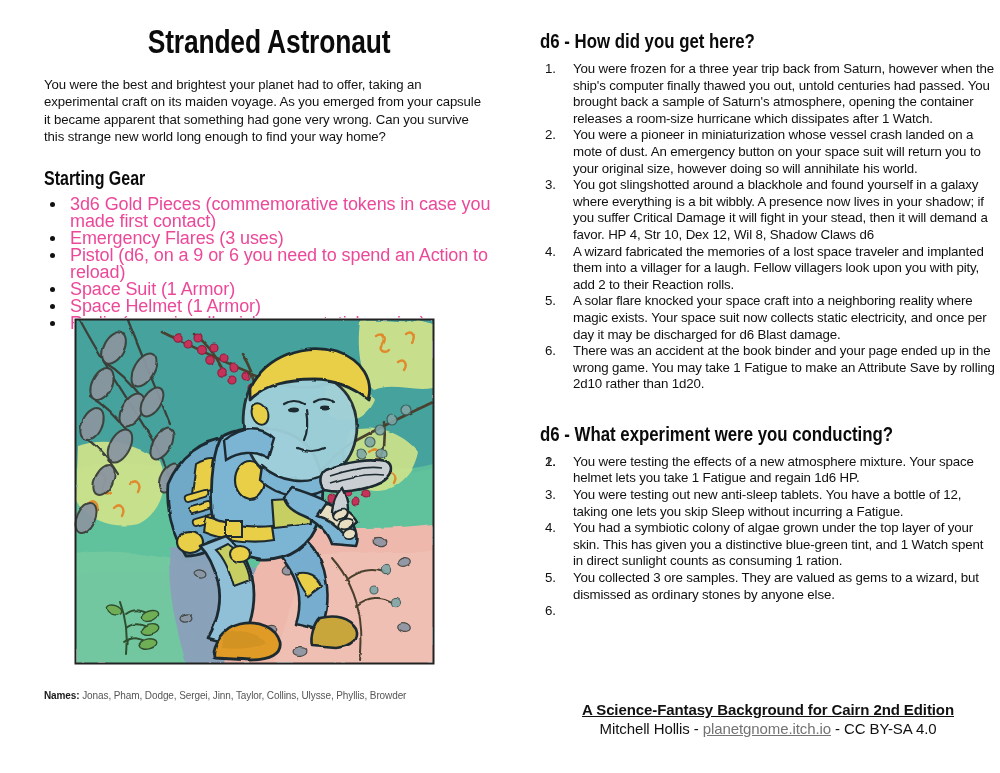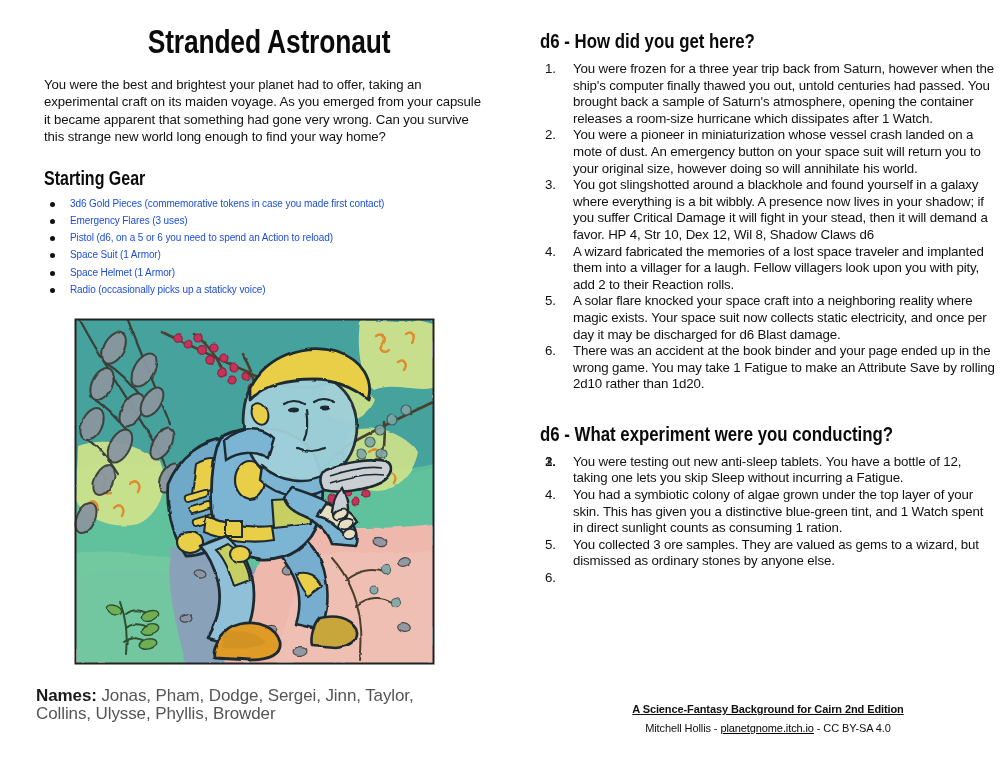--- a/index.html
+++ b/index.html
@@ -74,23 +74,23 @@
 
   
   ul.gear {
     list-style: none;
     margin: 0;
     padding: 0;
   }
   ul.gear li {
     position: relative;
     padding-left: 26px;
-    font-size: 10px;
+    font-size: 18px;
     line-height: 16.6px;
-    color: #1d4ed8;
+    color: #ec4899;
     letter-spacing: -0.1px;
     margin-bottom: 0.5px;
   }
   ul.gear li .dot {
     position: absolute;
     left: 6px;
     top: 6px;
     width: 5px;
     height: 5px;
     background: #111;
@@ -122,54 +122,54 @@
     color: #111;
   }
 
   .gap {
     height: 30px;
   }
 
   
   .names {
     position: absolute;
-    left: 36px;
+    left: 44px;
     top: 687px;
     width: 410px;
-    font-size: 17px;
+    font-size: 10px;
     line-height: 18px;
     color: #555555;
     letter-spacing: -0.1px;
   }
   .names b {
     color: #1a1a1a;
     font-weight: 700;
   }
 
   
   .footer {
     position: absolute;
     left: 540px;
     top: 700px;
     width: 456px;
     text-align: center;
-    font-size: 11px;
+    font-size: 15px;
     line-height: 19px;
     color: #111;
   }
   .footer .line1 {
     font-weight: 700;
     text-decoration: underline;
     letter-spacing: -0.1px;
   }
   .footer .line2 {
     letter-spacing: -0.1px;
   }
   .footer .link {
-    color: #000000;
+    color: #737373;
     text-decoration: underline;
   }
 
   
   .illus-wrap {
     position: absolute;
     left: 74px;
     top: 318px;
     width: 361px;
     height: 347px;
@@ -189,21 +189,21 @@
 
     <h1 class="title">Stranded Astronaut</h1>
 
     <p class="intro">You were the best and brightest your planet had to offer, taking an experimental craft on its maiden voyage.  As you emerged from your capsule it became apparent that something had gone very wrong.  Can you survive this strange new world long enough to find your way home?</p>
 
     <h2 class="section-head">Starting Gear</h2>
 
     <ul class="gear">
       <li><span class="dot"></span><span>3d6 Gold Pieces (commemorative tokens in case you made first contact)</span></li>
       <li><span class="dot"></span><span>Emergency Flares (3 uses)</span></li>
-      <li><span class="dot"></span><span>Pistol (d6, on a 5 or 6 you need to spend an Action to reload)</span></li>
+      <li><span class="dot"></span><span>Pistol (d6, on a 9 or 6 you need to spend an Action to reload)</span></li>
       <li><span class="dot"></span><span>Space Suit (1 Armor)</span></li>
       <li><span class="dot"></span><span>Space Helmet (1 Armor)</span></li>
       <li><span class="dot"></span><span>Radio (occasionally picks up a staticky voice)</span></li>
     </ul>
   </div>
 
   <div class="illus-wrap">
     <svg viewBox="0 0 361 347" xmlns="http://www.w3.org/2000/svg" role="img">
       <defs>
         <filter id="paper" x="-5%" y="-5%" width="110%" height="110%">
@@ -457,21 +457,21 @@
       <li><span class="num">5.</span><span>A solar flare knocked your space craft into a neighboring reality where magic exists.  Your space suit now collects static electricity, and once per day it may be discharged for d6 Blast damage.</span></li>
       <li><span class="num">6.</span><span>There was an accident at the book binder and your page ended up in the wrong game.  You may take 1 Fatigue to make an Attribute Save by rolling 2d10 rather than 1d20.</span></li>
     </ol>
 
     <div class="gap"></div>
 
     <h2 class="section-head rc">d6 - What experiment were you conducting?</h2>
 
     <ol class="dlist">
       <li><span class="num">1.</span></li>
-      <li><span class="num">2.</span></li>
+      <li><span class="num">2.</span><span>You were testing the effects of a new atmosphere mixture.  Your space helmet lets you take 1 Fatigue and regain 1d6 HP.</span></li>
       <li><span class="num">3.</span><span>You were testing out new anti-sleep tablets.  You have a bottle of 12, taking one lets you skip Sleep without incurring a Fatigue.</span></li>
       <li><span class="num">4.</span><span>You had a symbiotic colony of algae grown under the top layer of your skin.  This has given you a distinctive blue-green tint, and 1 Watch spent in direct sunlight counts as consuming 1 ration.</span></li>
       <li><span class="num">5.</span><span>You collected 3 ore samples.  They are valued as gems to a wizard, but dismissed as ordinary stones by anyone else.</span></li>
       <li><span class="num">6.</span></li>
     </ol>
   </div>
 
   <div class="footer">
     <div class="line1">A Science-Fantasy Background for Cairn 2nd Edition</div>
     <div class="line2"><span>Mitchell Hollis</span><span> - </span><a class="link" href="#">planetgnome.itch.io</a><span> - </span><span>CC BY-SA 4.0</span></div>

